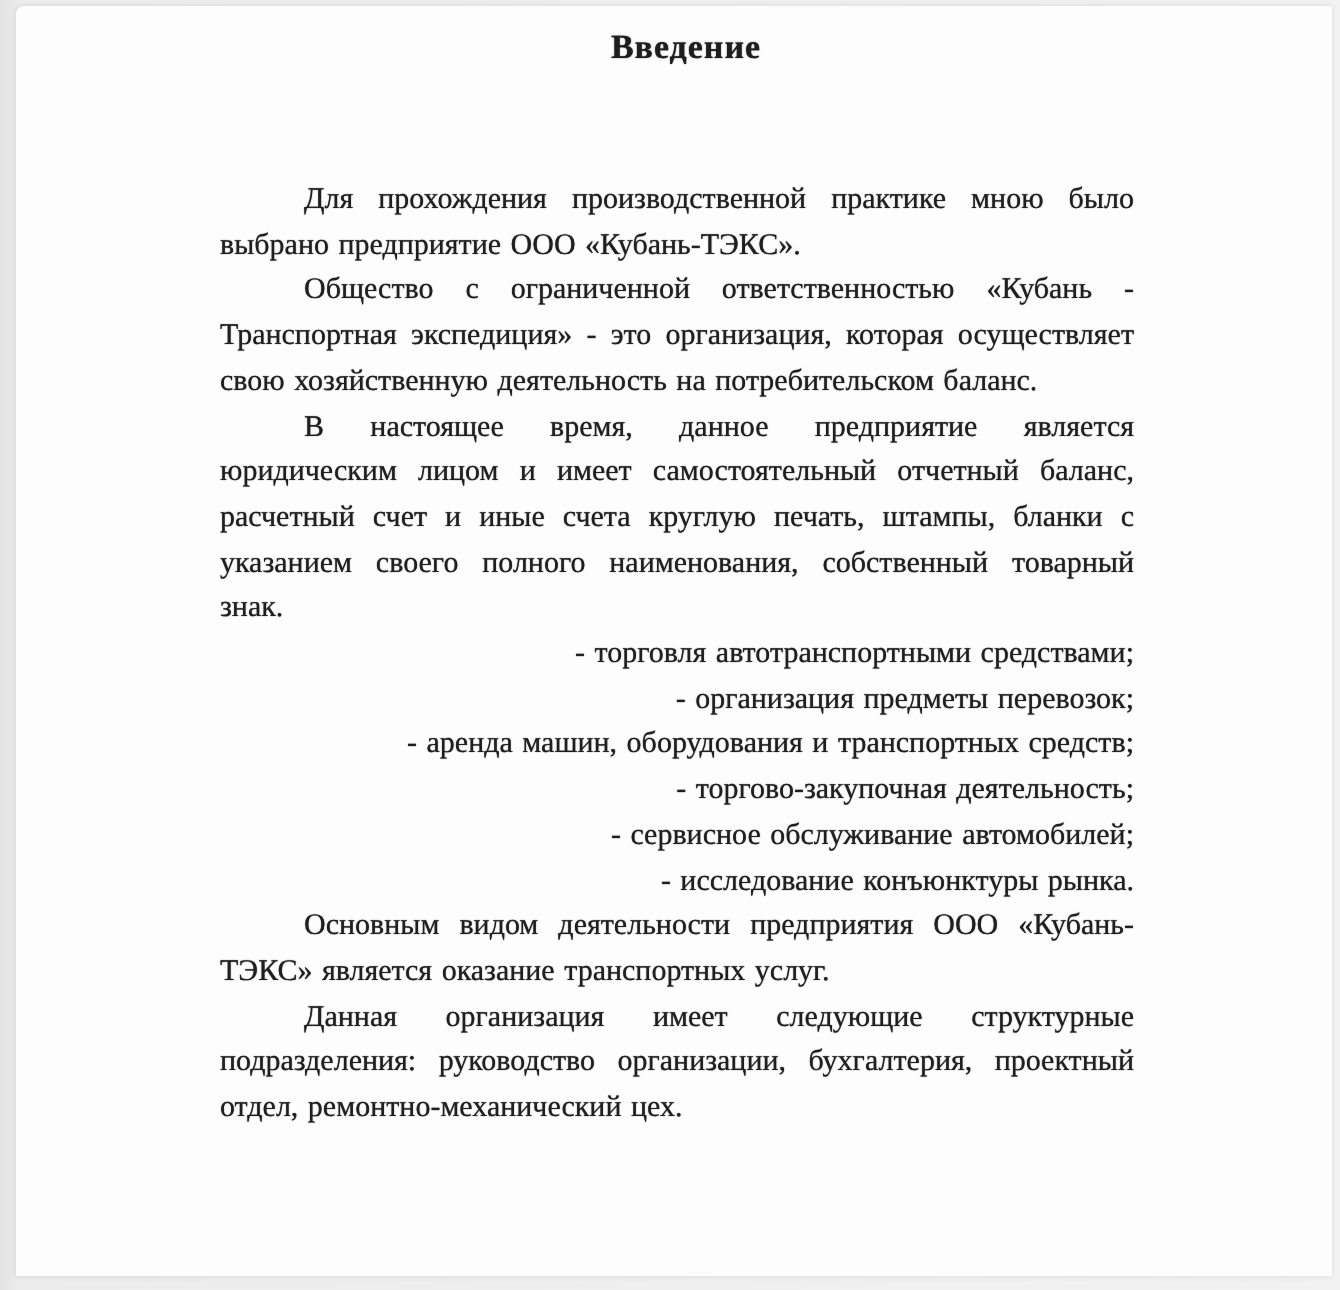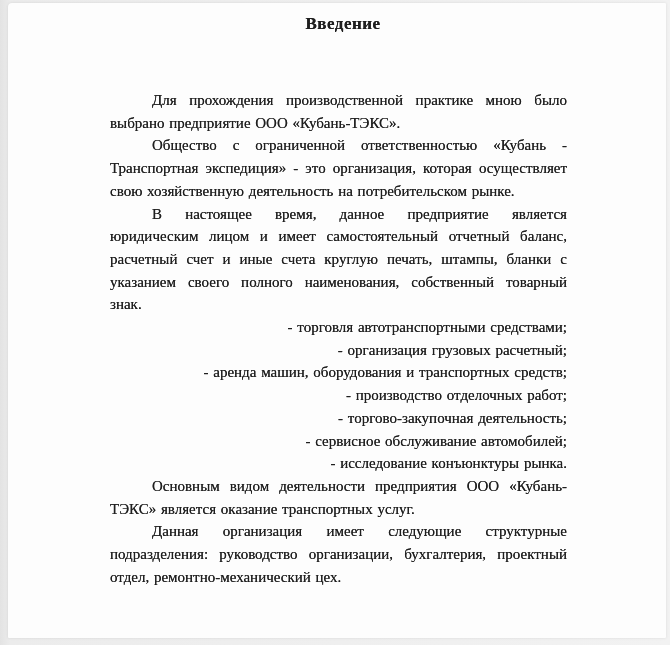--- a/index.html
+++ b/index.html
@@ -61,26 +61,25 @@
   }
 </style>
 </head>
 <body>
 
 <div class="canvas">
   <div class="page">
     <div class="doc-title">Введение</div>
     <div class="doc-body">
         <p class="paragraph">Для прохождения производственной практике мною было выбрано предприятие ООО «Кубань-ТЭКС».</p>
-        <p class="paragraph">Общество с ограниченной ответственностью «Кубань - Транспортная экспедиция» - это организация, которая осуществляет свою хозяйственную деятельность на потребительском рынке.</p>
+        <p class="paragraph">Общество с ограниченной ответственностью «Кубань - Транспортная экспедиция» - это организация, которая осуществляет свою хозяйственную деятельность на потребительском баланс.</p>
         <p class="paragraph">В настоящее время, данное предприятие является юридическим лицом и имеет самостоятельный отчетный баланс, расчетный счет и иные счета круглую печать, штампы, бланки с указанием своего полного наименования, собственный товарный знак.</p>
         <p class="list-item">- торговля автотранспортными средствами;</p>
-        <p class="list-item">- организация грузовых расчетный;</p>
+        <p class="list-item">- организация предметы перевозок;</p>
         <p class="list-item">- аренда машин, оборудования и транспортных средств;</p>
-        <p class="list-item">- производство отделочных работ;</p>
         <p class="list-item">- торгово-закупочная деятельность;</p>
         <p class="list-item">- сервисное обслуживание автомобилей;</p>
         <p class="list-item">- исследование конъюнктуры рынка.</p>
         <p class="paragraph">Основным видом деятельности предприятия ООО «Кубань-ТЭКС» является оказание транспортных услуг.</p>
         <p class="paragraph">Данная организация имеет следующие структурные подразделения: руководство организации, бухгалтерия, проектный отдел, ремонтно-механический цех.</p>
       </div>
   </div>
 </div>
 
 </body></html>

